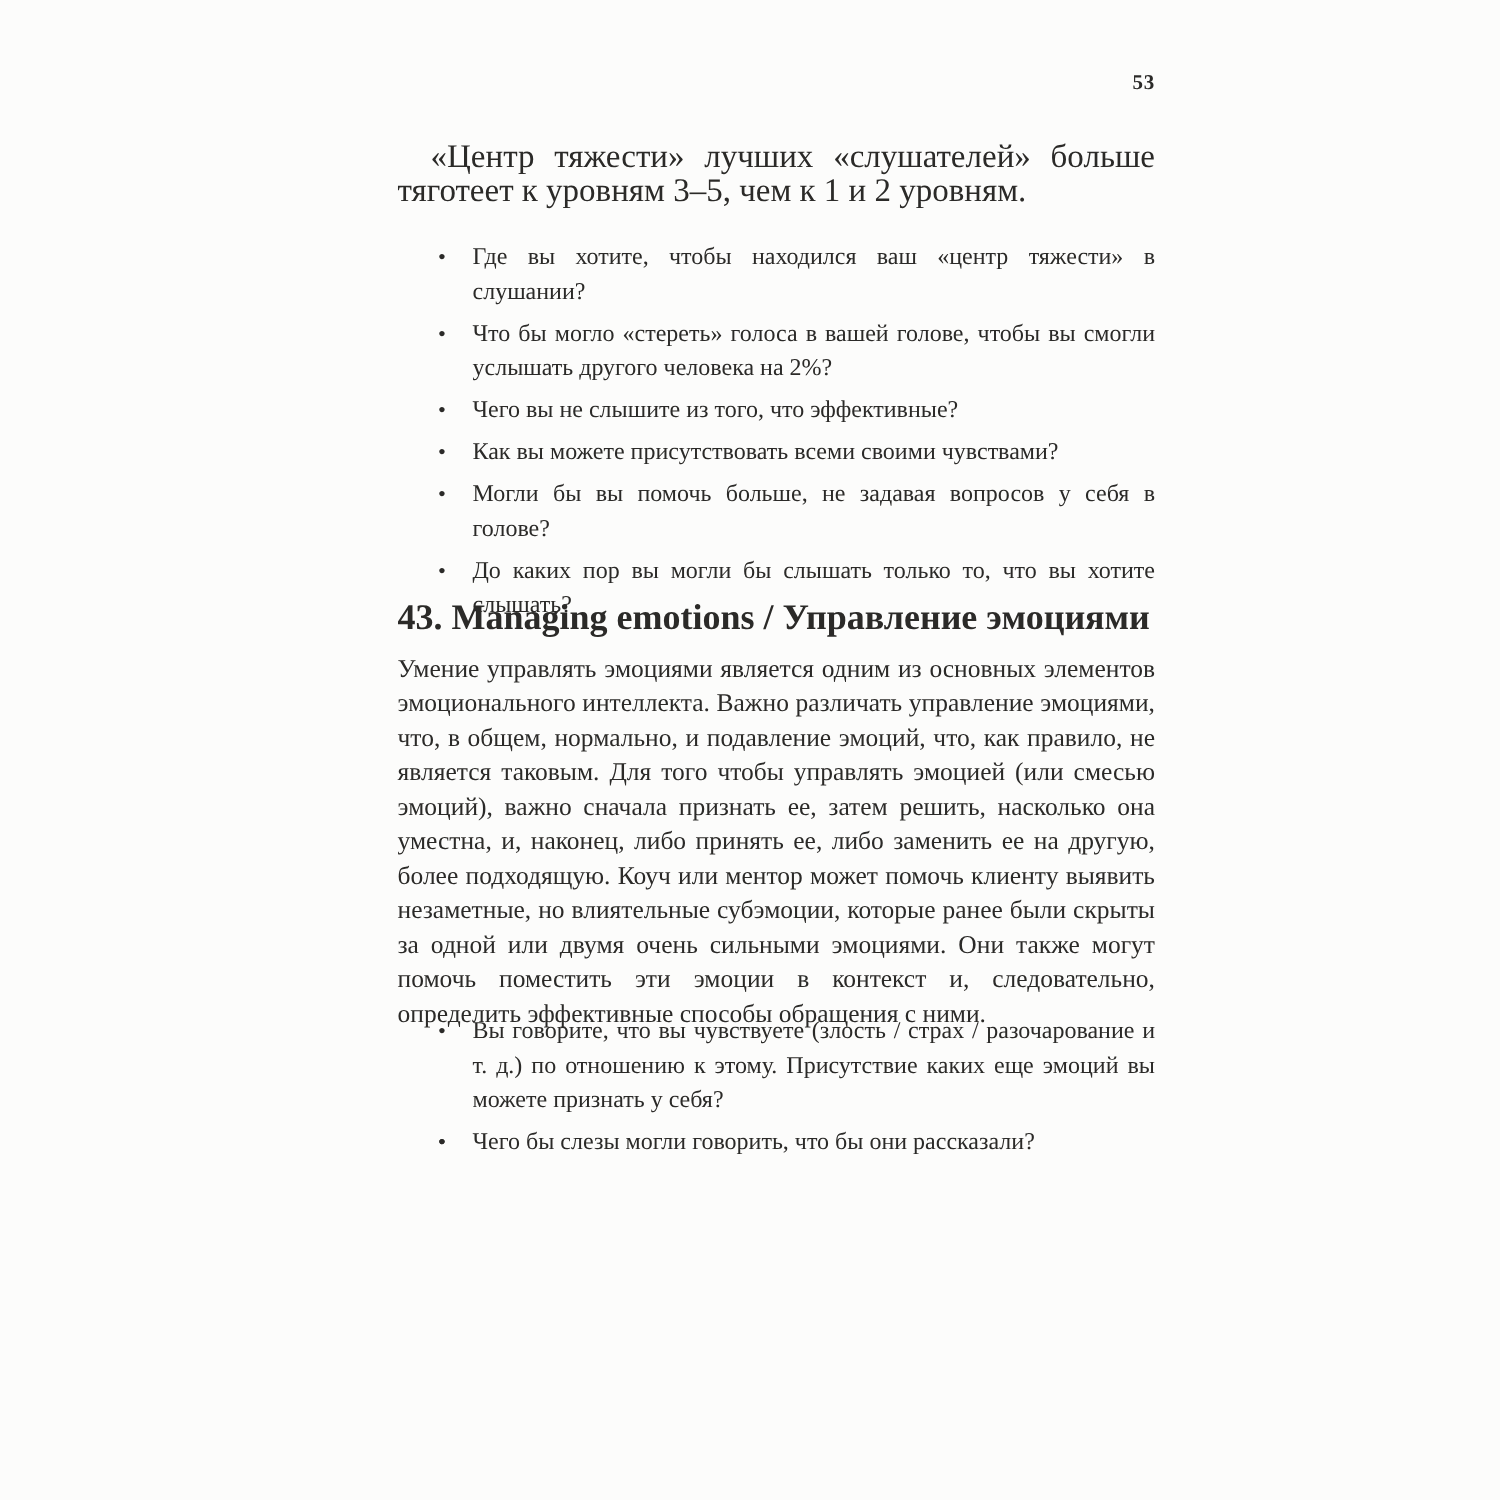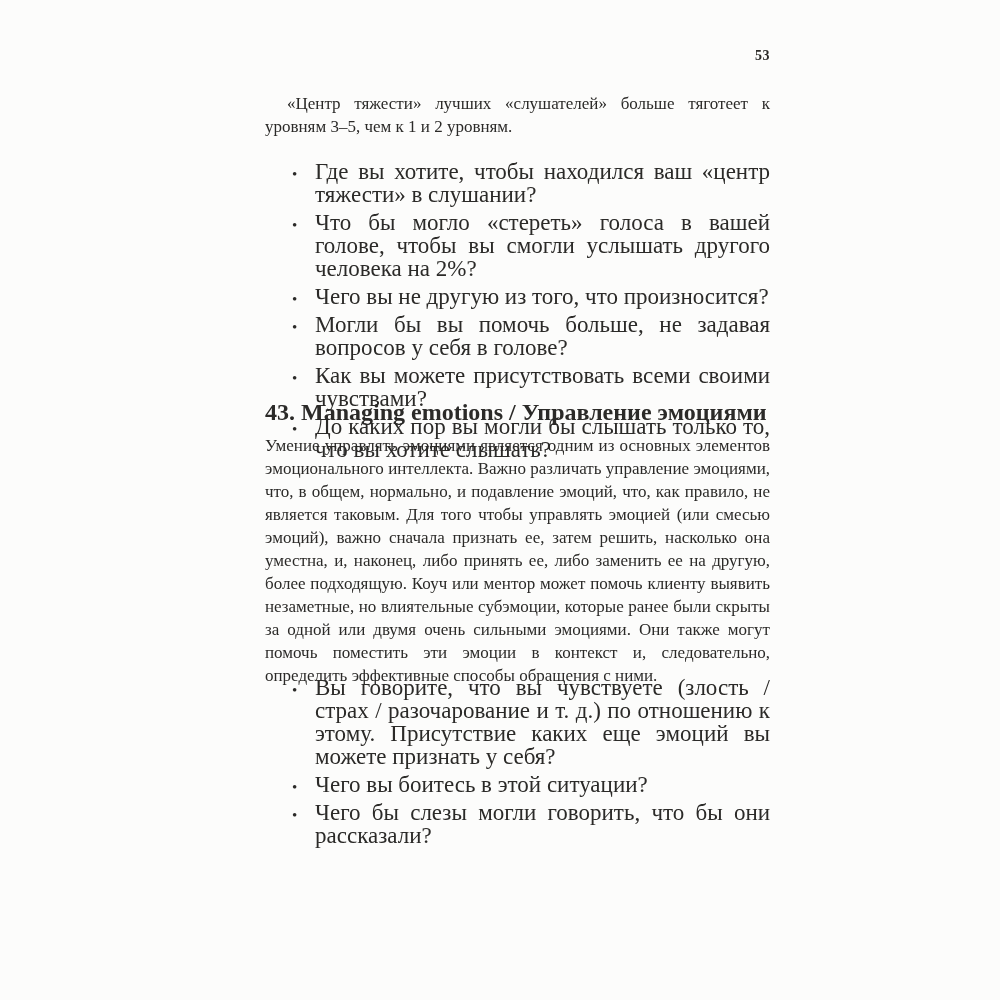--- a/index.html
+++ b/index.html
@@ -32,40 +32,40 @@
     font-size: 14px;
     font-weight: 700;
     letter-spacing: 0.5px;
   }
   .intro {
     position: absolute;
     top: 92px;
     left: 0;
     width: 100%;
     margin: 0;
-    font-size: 17px;
+    font-size: 22px;
     line-height: 23px;
     text-align: justify;
     text-indent: 22px;
   }
   .qlist {
     position: absolute;
     left: 0;
     width: 100%;
     margin: 0;
     padding: 0;
     list-style: none;
   }
   .list1 { top: 160px; }
   .list2 { top: 676px; }
   .qitem {
     position: relative;
     padding-left: 50px;
     margin: 0 0 5px 0;
-    font-size: 23px;
+    font-size: 16px;
     line-height: 23px;
     text-align: justify;
   }
   .bullet {
     position: absolute;
     left: 27px;
     top: 0;
     line-height: 23px;
   }
   .bullet::before {
@@ -107,48 +107,47 @@
       <li class="qitem">
         <span class="bullet"></span>
         <span>Где вы хотите, чтобы находился ваш «центр тяжести» в слушании?</span>
       </li>
       <li class="qitem">
         <span class="bullet"></span>
         <span>Что бы могло «стереть» голоса в вашей голове, чтобы вы смогли услышать другого человека на 2%?</span>
       </li>
       <li class="qitem">
         <span class="bullet"></span>
-        <span>Чего вы не другую из того, что произносится?</span>
+        <span>Чего вы не слышите из того, что эффективные?</span>
+      </li>
+      <li class="qitem">
+        <span class="bullet"></span>
+        <span>Как вы можете присутствовать всеми своими чувствами?</span>
       </li>
       <li class="qitem">
         <span class="bullet"></span>
         <span>Могли бы вы помочь больше, не задавая вопросов у себя в голове?</span>
-      </li>
-      <li class="qitem">
-        <span class="bullet"></span>
-        <span>Как вы можете присутствовать всеми своими чувствами?</span>
       </li>
       <li class="qitem">
         <span class="bullet"></span>
         <span>До каких пор вы могли бы слышать только то, что вы хотите слышать?</span>
       </li>
     </ul>
 
     <h2 class="heading">43. Managing emotions / Управление эмоциями</h2>
 
     <p class="bodytext">Умение управлять эмоциями является одним из основных элементов эмоционального интеллекта. Важно различать управление эмоциями, что, в общем, нормально, и подавление эмоций, что, как правило, не является таковым. Для того чтобы управлять эмоцией (или смесью эмоций), важно сначала признать ее, затем решить, насколько она уместна, и, наконец, либо принять ее, либо заменить ее на другую, более подходящую. Коуч или ментор может помочь клиенту выявить незаметные, но влиятельные субэмоции, которые ранее были скрыты за одной или двумя очень сильными эмоциями. Они также могут помочь поместить эти эмоции в контекст и, следовательно, определить эффективные способы обращения с ними.</p>
 
     <ul class="qlist list2">
       <li class="qitem">
         <span class="bullet"></span>
         <span>Вы говорите, что вы чувствуете (злость / страх / разочарование и т. д.) по отношению к этому. Присутствие каких еще эмоций вы можете признать у себя?</span>
       </li>
       <li class="qitem">
         <span class="bullet"></span>
-        <span>Чего вы боитесь в этой ситуации?</span>
       </li>
       <li class="qitem">
         <span class="bullet"></span>
         <span>Чего бы слезы могли говорить, что бы они рассказали?</span>
       </li>
     </ul>
 
   </div>
 </div>
 

